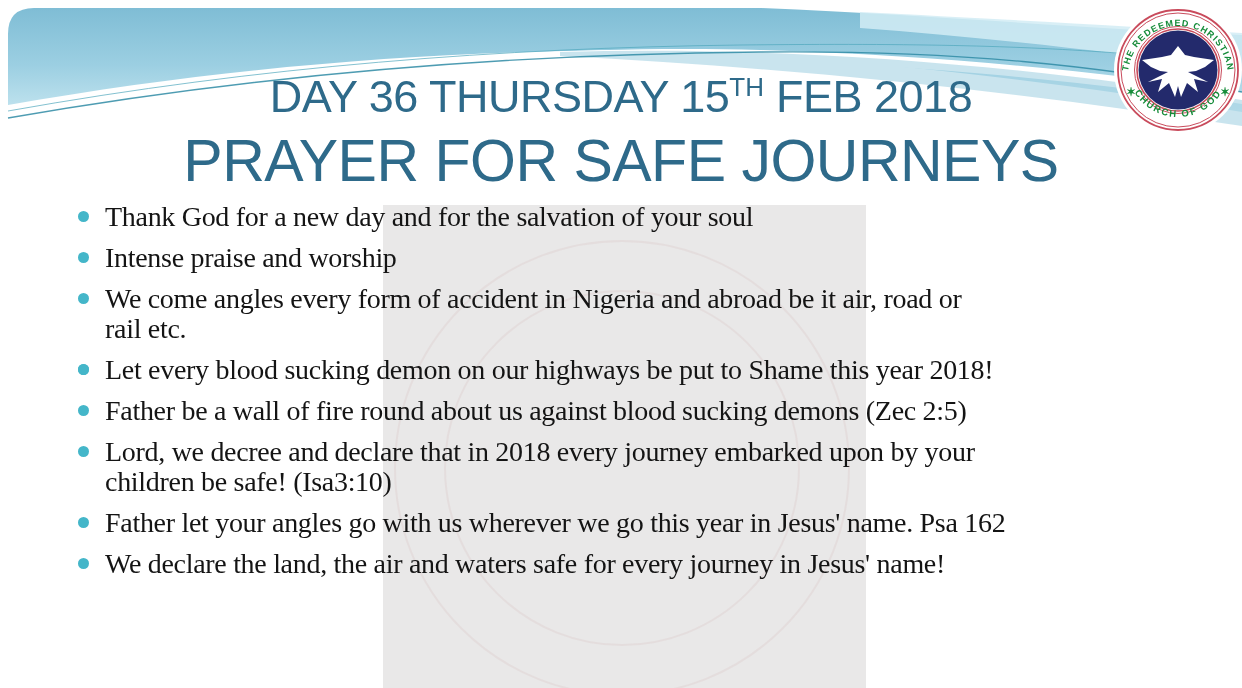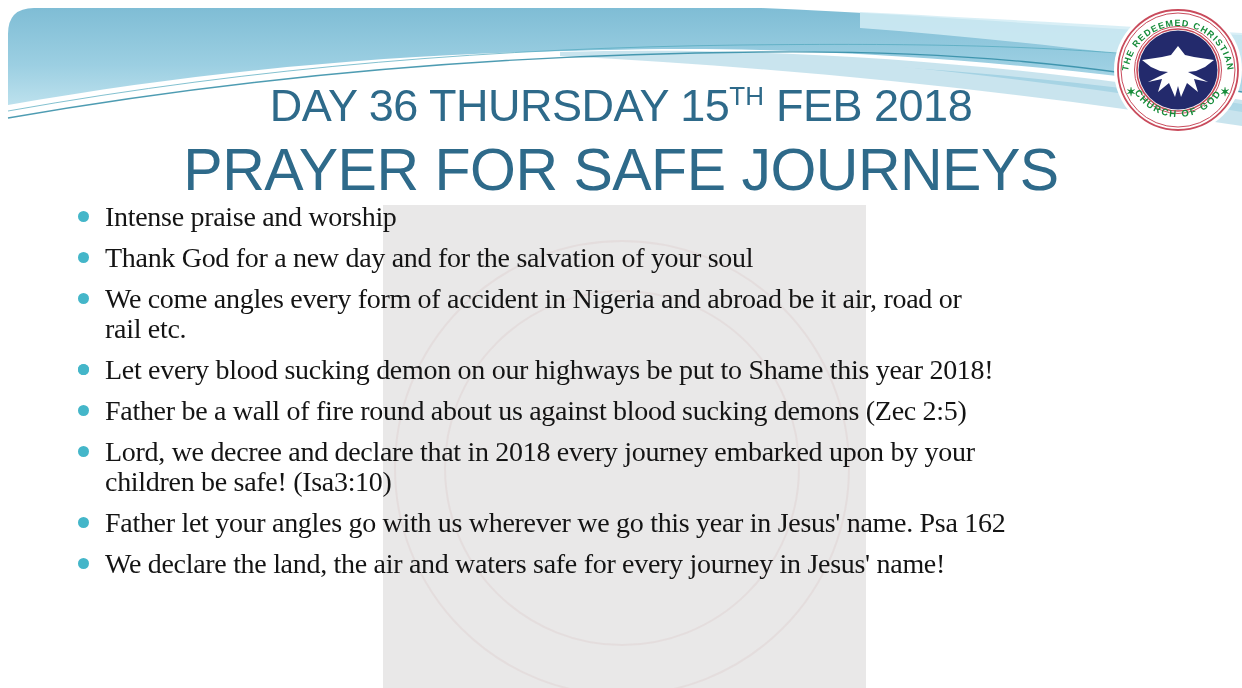--- a/index.html
+++ b/index.html
@@ -11,21 +11,21 @@
   .wave-wrap { position:absolute; top:0; left:0; width:1242px; height:190px; z-index:1; }
   
   .gray-panel {
     position:absolute; left:383px; top:205px; width:483px; height:483px;
     background:#e9e8e8; z-index:0; overflow:hidden;
   }
   .wm-circle { position:absolute; border-radius:50%; border:2px solid rgba(205,170,170,0.16); }
   .wm-c1 { left:11px; top:35px; width:452px; height:452px; }
   .wm-c2 { left:61px; top:85px; width:352px; height:352px; }
   
-  .title-block { position:absolute; top:63px; left:0; width:100%; text-align:center;
+  .title-block { position:absolute; top:54px; left:0; width:100%; text-align:center;
                  color:#2e6a8a; z-index:2; }
   .title-line1 { font-size:45px; line-height:66px; letter-spacing:-0.5px; white-space:nowrap; }
   .title-line1 sup { font-size:26px; vertical-align:16px; letter-spacing:0; }
   .title-line2 { font-size:59px; line-height:62px; letter-spacing:-0.5px; white-space:nowrap; }
   
   .prayer-list {
     position:absolute; left:72px; top:202px; width:1160px; z-index:2;
     list-style:none; margin:0; padding:0;
     font-family:"Liberation Serif", serif; color:#141414;
   }
@@ -86,26 +86,26 @@
   </div>
 
   <div class="title-block">
     <div class="title-line1"><span>DAY 36 THURSDAY 15</span><sup>TH</sup><span> FEB 2018</span></div>
     <div class="title-line2">PRAYER FOR SAFE JOURNEYS</div>
   </div>
 
   <ul class="prayer-list">
     <li>
       <span class="bullet"></span>
-      <span class="bl1">Intense praise and worship</span>
+      <span class="bl1">Thank God for a new day and for the salvation of your soul</span>
       <span class="bl2"></span>
     </li>
     <li>
       <span class="bullet"></span>
-      <span class="bl1">Thank God for a new day and for the salvation of your soul</span>
+      <span class="bl1">Intense praise and worship</span>
       <span class="bl2"></span>
     </li>
     <li>
       <span class="bullet"></span>
       <span class="bl1">We come angles every form of accident in Nigeria and abroad be it air, road or</span>
       <span class="bl2">rail etc.</span>
     </li>
     <li>
       <span class="bullet"></span>
       <span class="bl2"></span>

